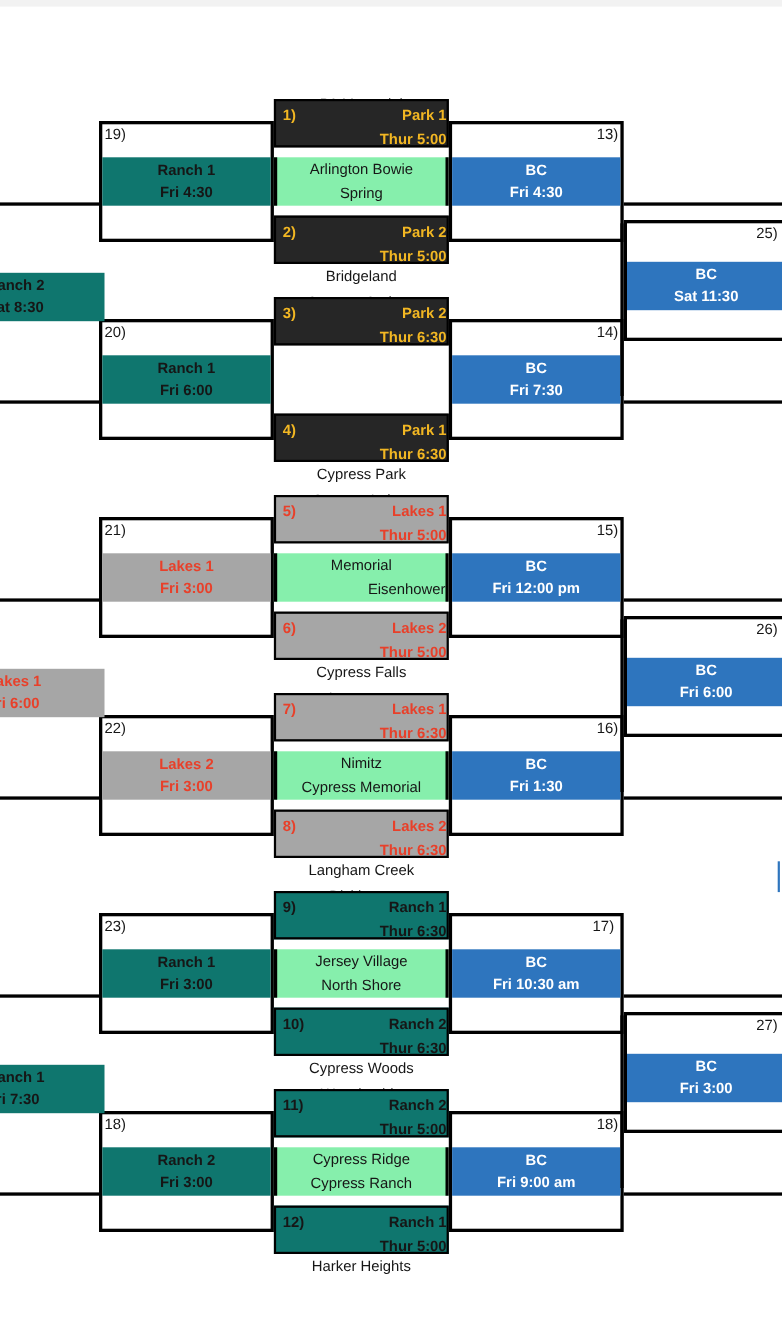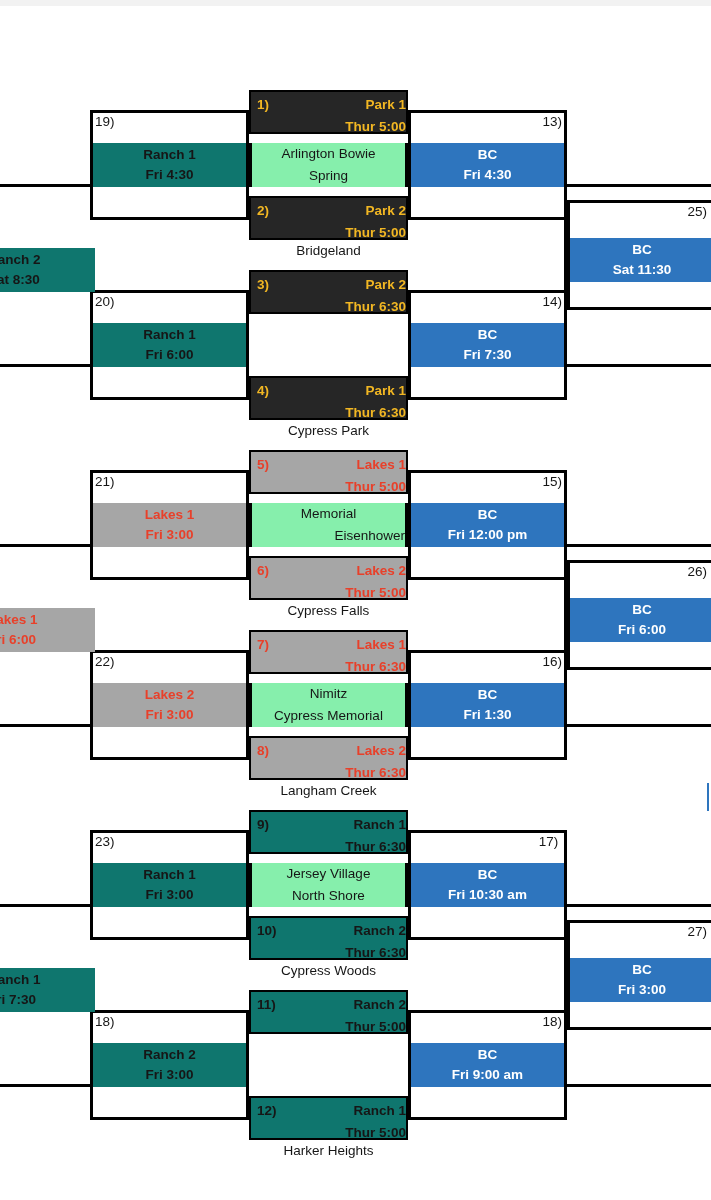--- a/index.html
+++ b/index.html
@@ -217,20 +217,24 @@
     <div class="school" style="left: 249px; top: 963px; width: 159px;">Cypress Woods</div>
     <div class="hline" style="left: 0px; top: 904px; width: 90px;"></div>
     <div class="hline" style="left: 567px; top: 904px; width: 144px;"></div>
     <div class="school" style="left: 249px; top: 987px; width: 159px;">Waxahachie</div>
     <div class="outbox" style="left: 90px; top: 1010px; width: 159px; height: 110px;"></div>
     <div class="seedno" style="left: 95px; top: 1014px;">18)</div>
     <div class="strip th-ranch" style="left: 93px; top: 1043px; width: 153px; height: 44px;">
       <div class="l1">Ranch 2</div>
       <div class="l2">Fri 3:00</div>
     </div>
+    <div class="midwhite" style="left: 249px; top: 1043px; width: 159px; height: 44px;">
+      <div style="text-align: center; font-size: 13.5px; line-height: 22px; color: rgb(22, 22, 22); white-space: nowrap;">Cypress Ridge</div>
+      <div style="text-align: center; font-size: 13.5px; line-height: 22px; color: rgb(22, 22, 22); white-space: nowrap;">Cypress Ranch</div>
+    </div>
     <div class="outbox" style="left: 408px; top: 1010px; width: 159px; height: 110px;"></div>
     <div class="seedno" style="left: 535px; top: 1014px; text-align: right; width: 27px;">18)</div>
     <div class="strip th-blue" style="left: 411px; top: 1043px; width: 153px; height: 44px;">
       <div class="l1">BC</div>
       <div class="l2">Fri 9:00 am</div>
     </div>
     <div class="gamebox th-ranch" style="left: 249px; top: 990px; width: 159px; height: 44px;">
       <div class="num">11)</div>
       <div class="ct a">Ranch 2</div>
       <div class="ct b">Thur 5:00</div>

